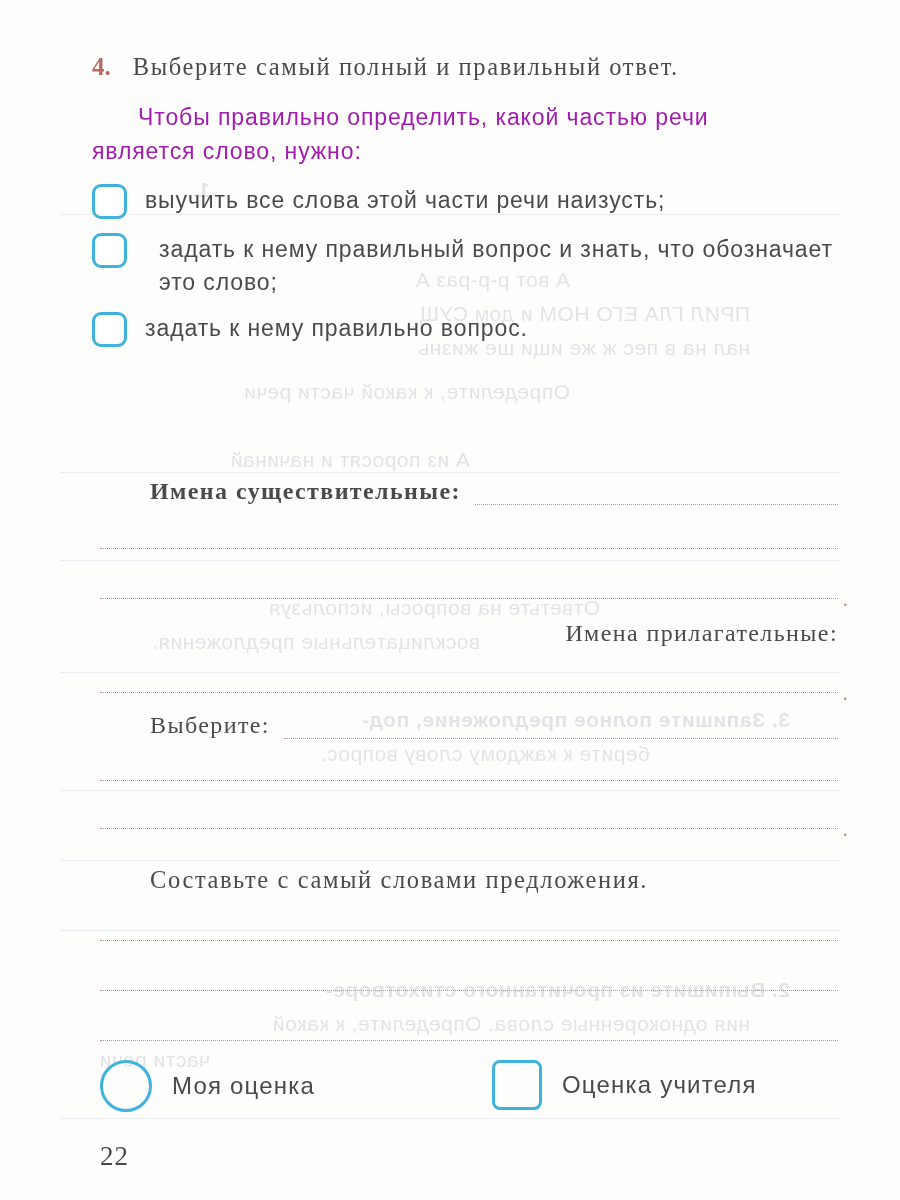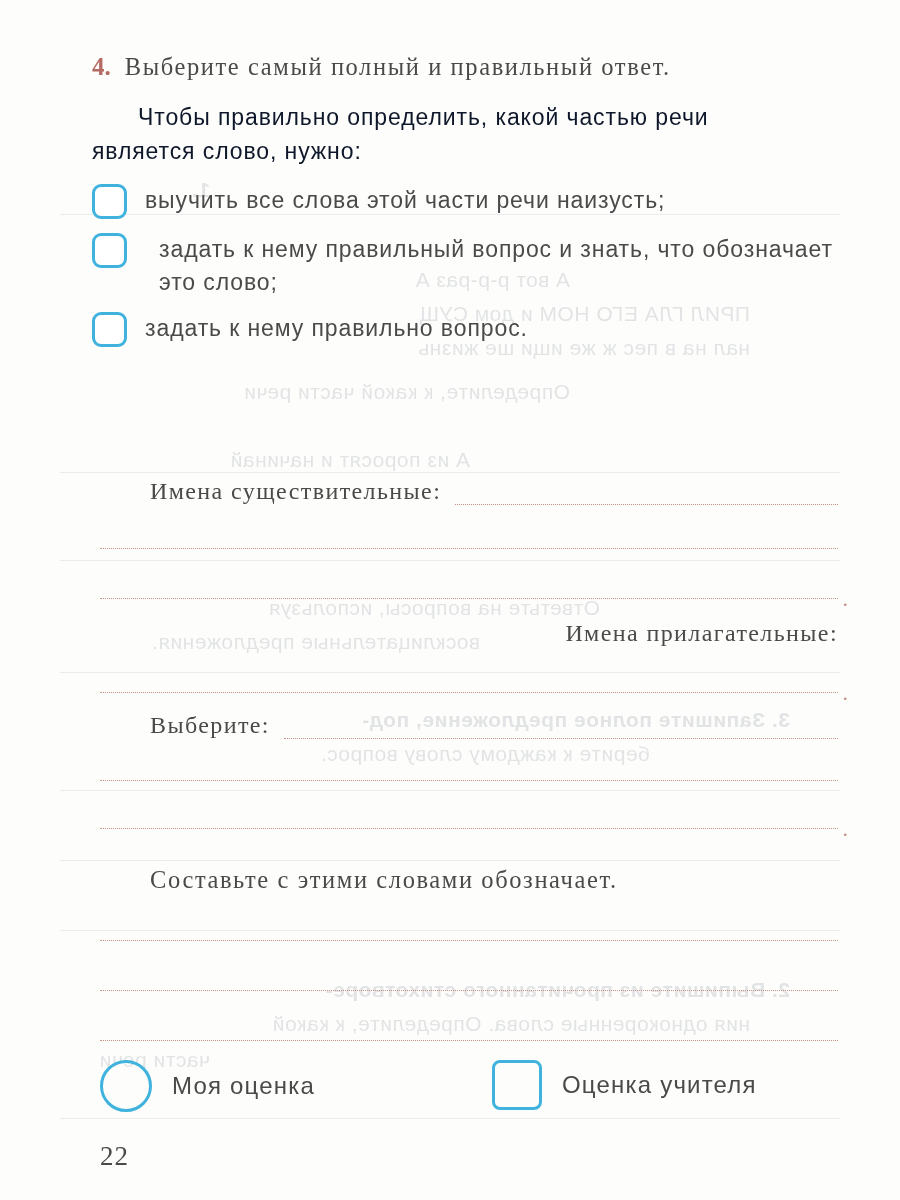--- a/index.html
+++ b/index.html
@@ -63,21 +63,21 @@
   .task-title {
     font-family: "Liberation Serif", serif;
     font-size: 24.5px;
     letter-spacing: 1.6px;
     color: #4a4a4a;
     line-height: 1.36;
   }
   .para {
     font-family: "Liberation Sans", sans-serif;
     font-size: 23px;
-    color: #0f172a;
+    color: #a21caf;
     letter-spacing: 0.9px;
     line-height: 1.45;
   }
   .opt-list {
     position: absolute;
     left: 92px;
     right: 58px;
   }
   .opt {
     display: flex;
@@ -215,21 +215,21 @@
     <div class="rule" style="top:860px;"></div>
     <div class="rule" style="top:930px;"></div>
     <div class="rule" style="top:1118px;"></div>
   </div>
 
   <div class="content">
 
     <div class="ex" style="top:50px;">
       <div>
         <span class="exnum">4.</span>
-        <span class="task-title" style="margin-left:10px;">Выберите самый полный и правильный ответ.</span>
+        <span class="task-title" style="margin-left:18px;">Выберите самый полный и правильный ответ.</span>
       </div>
       <div class="para" style="margin-top:18px; text-indent:46px;">Чтобы правильно определить, какой частью речи</div>
       <div class="para">является слово, нужно:</div>
     </div>
 
     <div class="opt-list" style="top:182px;">
       <div class="opt">
         <span class="chk"></span>
         <span class="opt-text">выучить все слова этой части речи наизусть;</span>
       </div>
@@ -237,41 +237,41 @@
         <span class="chk"></span>
         <span class="opt-text" style="max-width:700px;margin-left:14px;">задать к нему правильный вопрос и знать, что обозначает это слово;</span>
       </div>
       <div class="opt">
         <span class="chk"></span>
         <span class="opt-text">задать к нему правильно вопрос.</span>
       </div>
     </div>
 
 
-    <div class="answer-row" style="left:150px; right:62px; top:478px;">
+    <div class="answer-row" style="left:150px; right:62px; top:478px;font-weight:bold;">
       <span class="label">Имена существительные:</span>
       <span class="dots"></span>
     </div>
     <div class="dotline" style="top:548px;"></div>
     <div class="dotline withdot" style="top:598px;"></div>
 
     <div class="answer-row" style="left:150px; right:62px; top:620px;flex-direction:column;">
       <span class="label">Имена прилагательные:</span>
       <span class="dots"></span>
     </div>
     <div class="dotline withdot" style="top:692px;"></div>
 
     <div class="answer-row" style="left:150px; right:62px; top:712px;">
       <span class="label">Выберите:</span>
       <span class="dots"></span>
     </div>
     <div class="dotline" style="top:780px;"></div>
     <div class="dotline withdot" style="top:828px;"></div>
 
-    <div class="sentence-title" style="top:866px;">Составьте с этими словами обозначает.</div>
+    <div class="sentence-title" style="top:866px;">Составьте с самый словами предложения.</div>
     <div class="dotline" style="top:940px;"></div>
     <div class="dotline" style="top:990px;"></div>
     <div class="dotline" style="top:1040px;"></div>
 
     <div class="footer">
       <div class="mark" style="left:8px; top:0px;">
         <span class="circle-mark"></span>
         <span class="mark-label">Моя оценка</span>
       </div>
       <div class="mark" style="left:400px; top:0px;">

